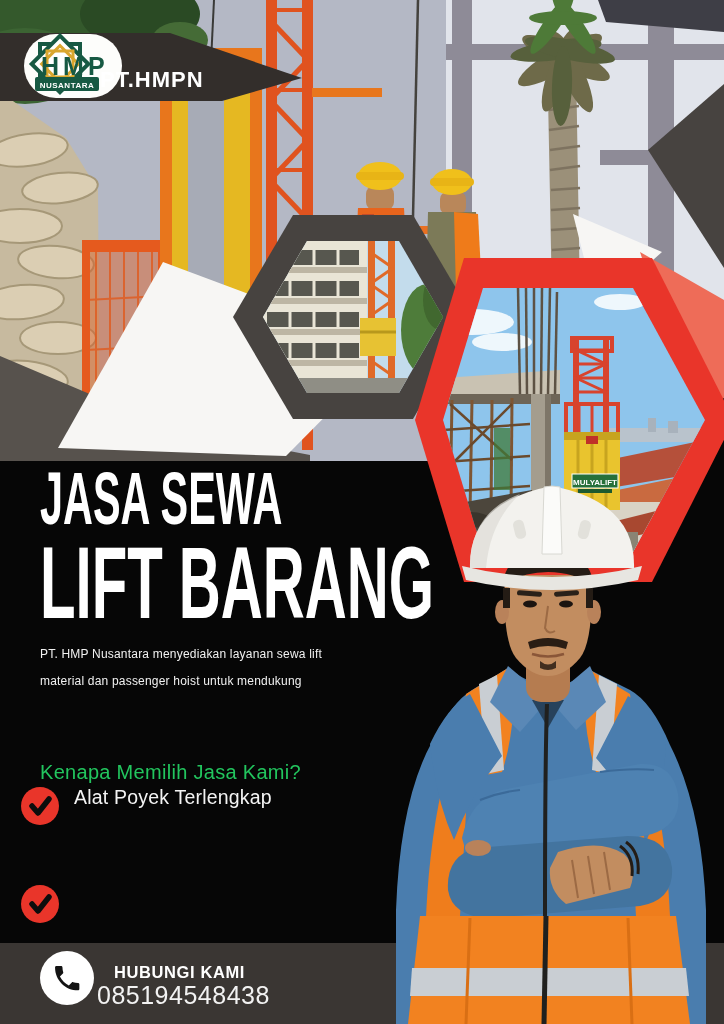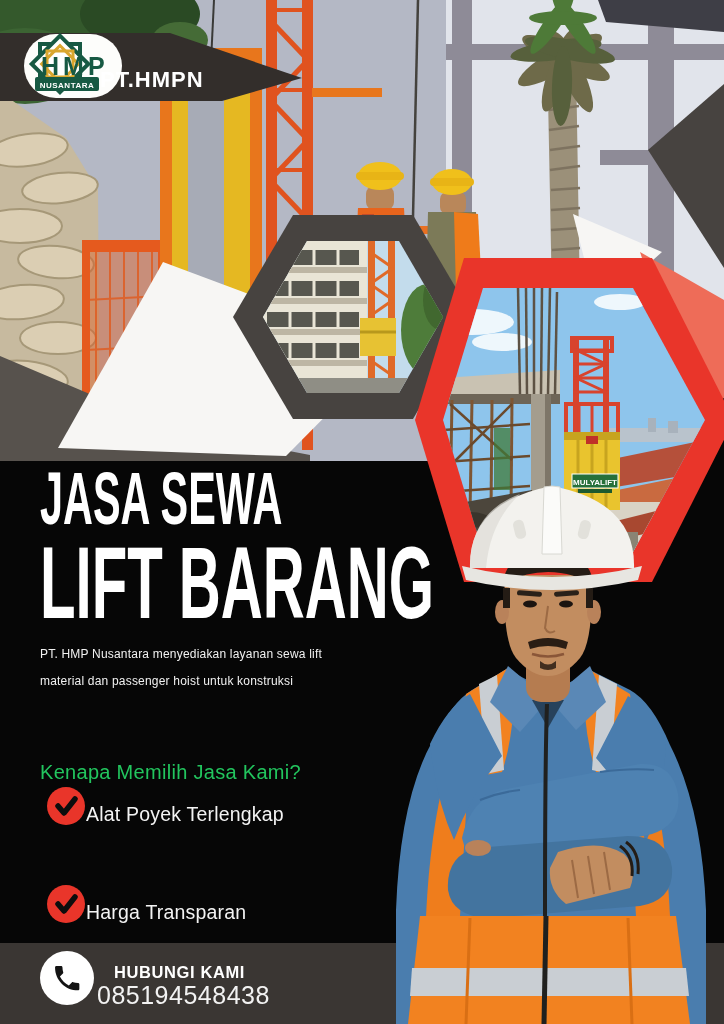--- a/index.html
+++ b/index.html
@@ -14,21 +14,21 @@
   .company-tag{left:100px;top:59px;color:#fff;font-weight:bold;font-size:22px;letter-spacing:1px;}
   
   .title-block{left:40px;top:453px;color:#ffffff;}
   .t-line{font-weight:bold;white-space:nowrap;transform-origin:left top;display:block;}
   .t1{font-size:74px;line-height:76px;transform:scaleX(0.56);}
   .t2{font-size:102px;line-height:104px;margin-top:-6px;transform:scaleX(0.57);}
   
   .desc{left:40px;top:633px;width:440px;color:#f1f1f1;font-size:12px;line-height:27px;letter-spacing:.2px;}
   
   .why-heading{left:40px;top:753px;color:#22c55e;font-size:20px;font-weight:normal;letter-spacing:.3px;}
-  .check-row{position:absolute;left:46px;display:flex;align-items:flex-end;height:40px;}
+  .check-row{position:absolute;left:20px;display:flex;align-items:flex-start;gap:14px;height:40px;}
   .check-row .ic{width:40px;height:40px;flex:0 0 40px;}
   .check-row .lbl{color:#f3f3f3;font-size:19.5px;letter-spacing:.2px;}
   .row1{top:786px;} .row2{top:836px;} .row3{top:884px;}
   
   .footer-label{left:114px;top:955px;color:#fff;font-weight:bold;font-size:16.5px;letter-spacing:.6px;}
   .footer-phone{left:97px;top:973px;color:#f2f2f2;font-size:25px;letter-spacing:.5px;}
 </style>
 </head>
 <body>
 
@@ -416,36 +416,35 @@
 
 <div class="abs company-tag">PT.HMPN</div>
 
 <div class="abs title-block">
   <span class="t-line t1">JASA SEWA</span>
   <span class="t-line t2">LIFT BARANG</span>
 </div>
 
 <div class="abs desc">
   <div>PT. HMP Nusantara menyediakan layanan sewa lift</div>
-  <div>material dan passenger hoist untuk konstruksi</div>
+  <div>material dan passenger hoist untuk mendukung</div>
 </div>
 
 <div class="abs why-heading">Kenapa Memilih Jasa Kami?</div>
 
 <div class="check-row row1">
   <svg class="ic" viewBox="0 0 40 40">
     <circle cx="20" cy="20" r="19" fill="#e9352a"></circle>
     <path d="M12 20 L18 27 L29 13" fill="none" stroke="#0d0d0d" stroke-width="5.5" stroke-linecap="round" stroke-linejoin="round"></path>
   </svg>
   <span class="lbl">Alat Poyek Terlengkap</span>
 </div>
 <div class="check-row row3">
   <svg class="ic" viewBox="0 0 40 40">
     <circle cx="20" cy="20" r="19" fill="#e9352a"></circle>
     <path d="M12 20 L18 27 L29 13" fill="none" stroke="#0d0d0d" stroke-width="5.5" stroke-linecap="round" stroke-linejoin="round"></path>
   </svg>
-  <span class="lbl">Harga Transparan</span>
 </div>
 
 <div class="abs footer-label">HUBUNGI KAMI</div>
 <div class="abs footer-phone">085194548438</div>
 
 </div>
 
 </body></html>

